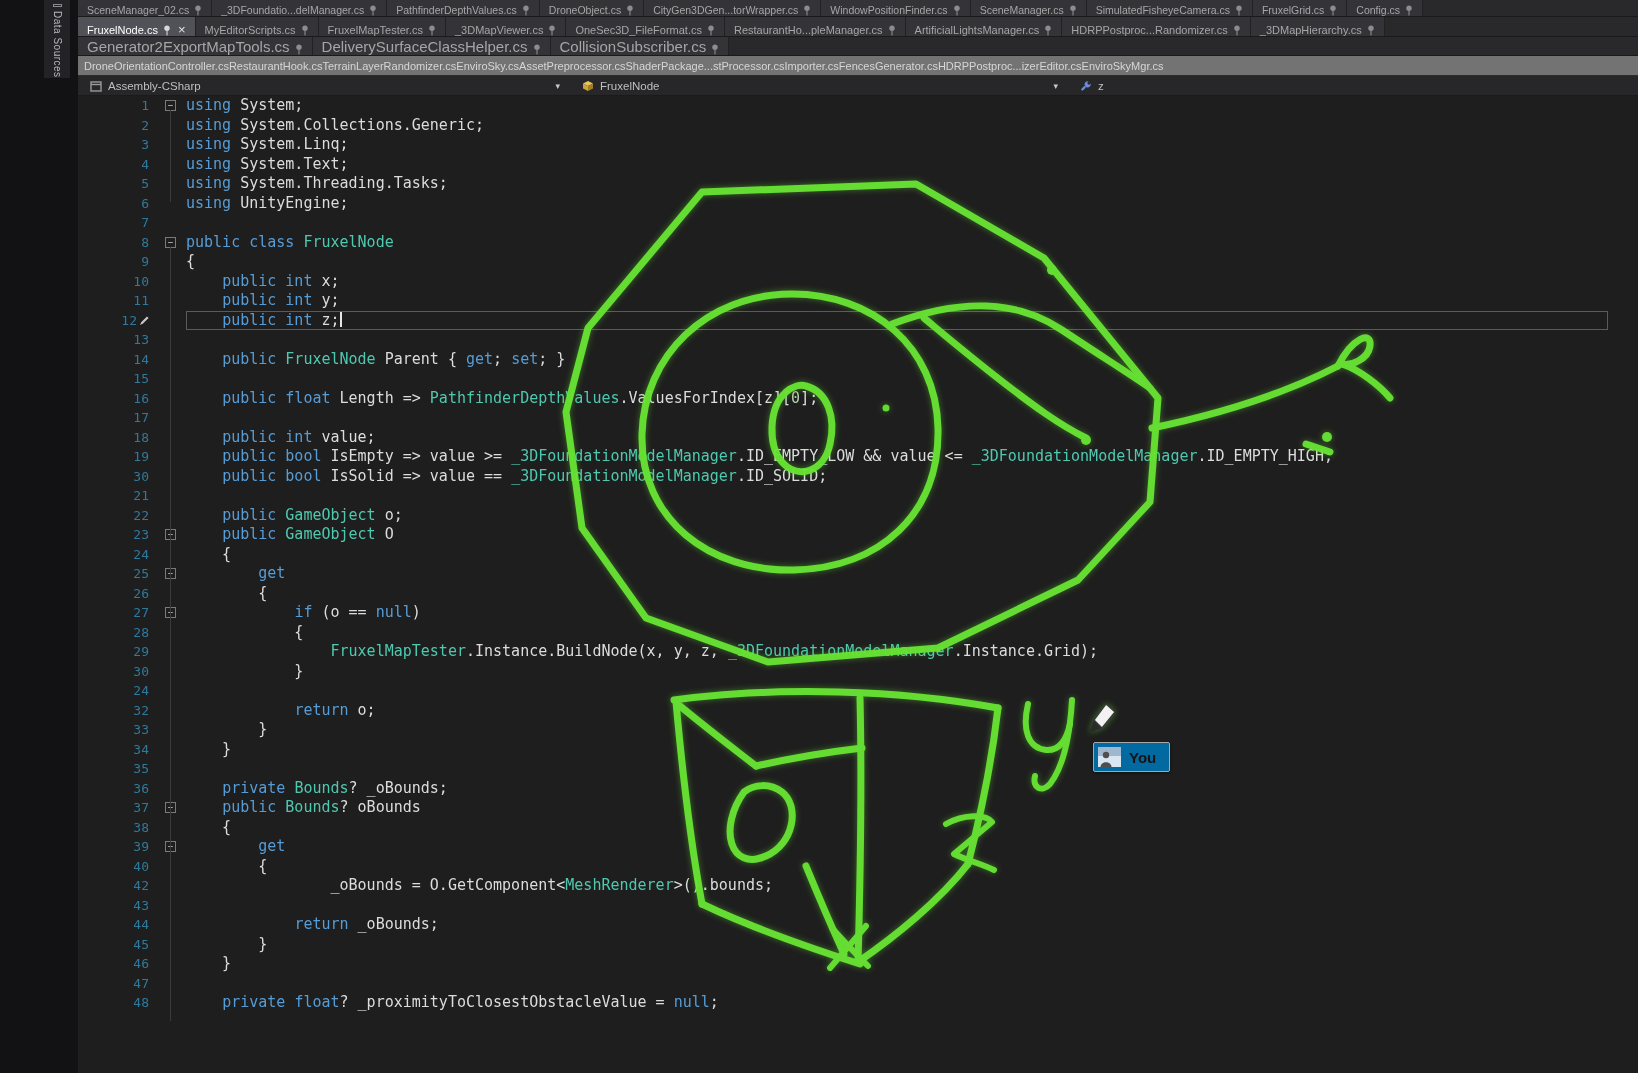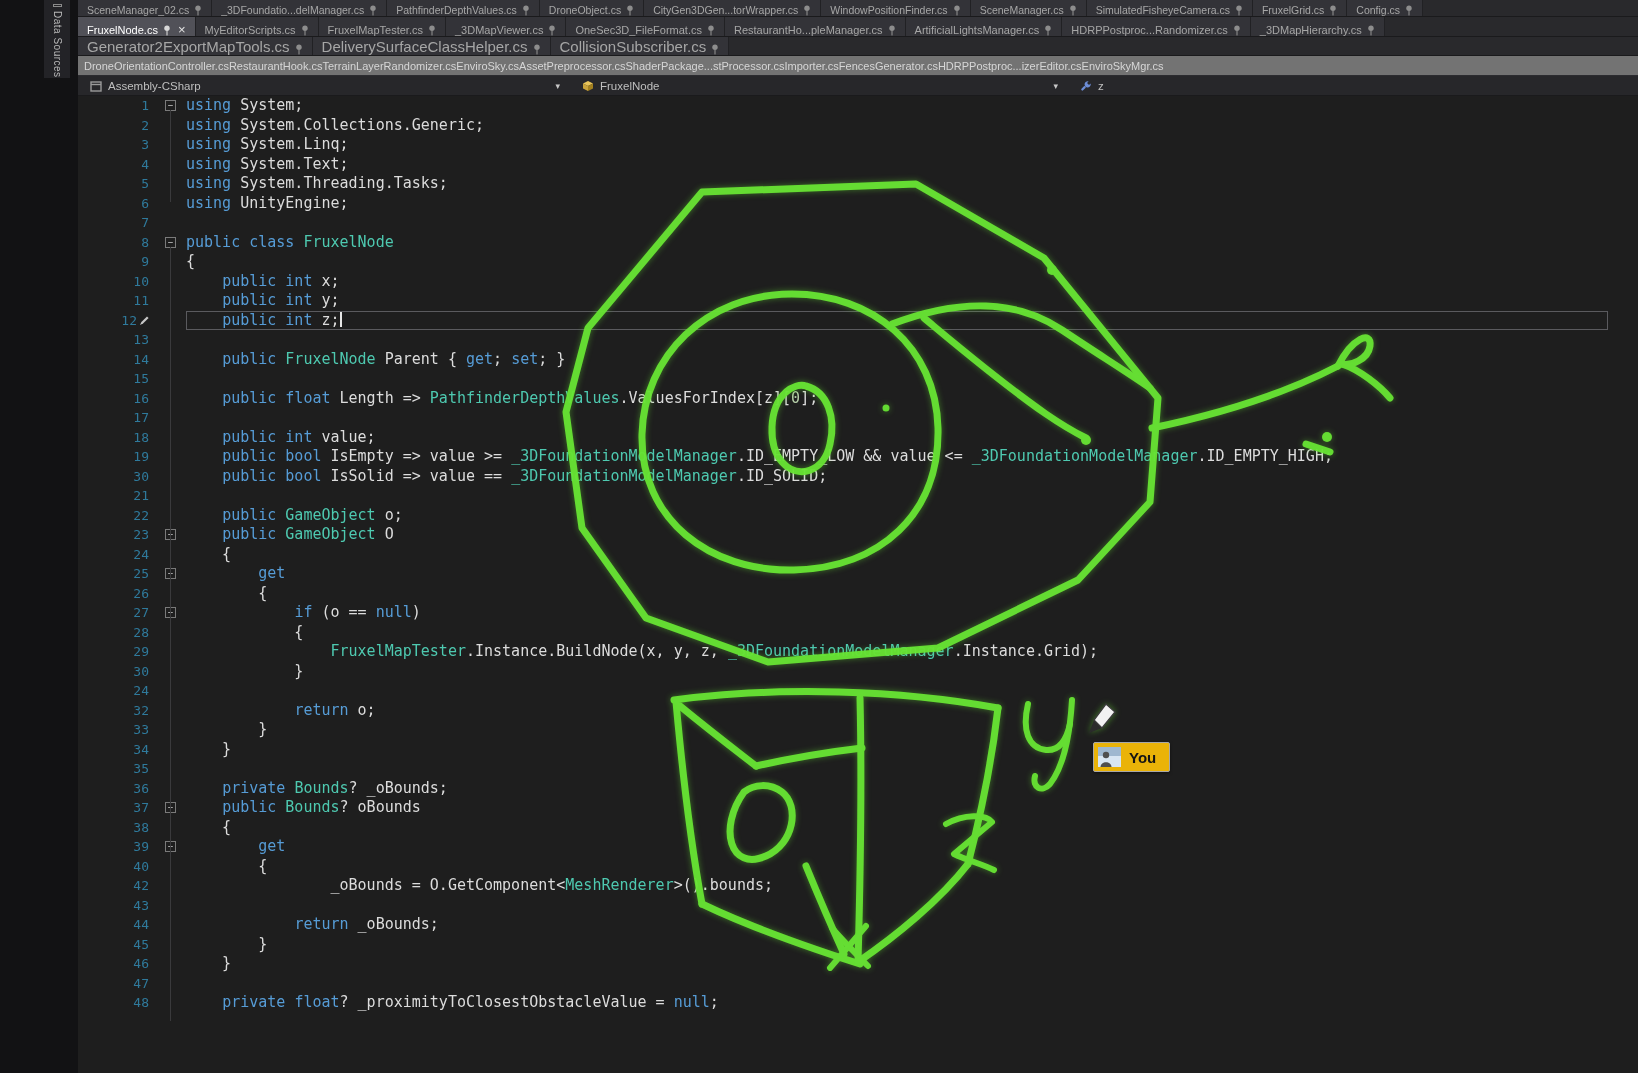--- a/index.html
+++ b/index.html
@@ -51,21 +51,21 @@
   .tk-u{color:var(--pl);}
   .current .text{box-shadow:inset 0 0 0 1px #5a5a5e}
   .caret{display:inline-block;width:2px;height:15px;background:#e6e6e6;vertical-align:-2px}
   .fold-guide{position:absolute;left:92px;width:1px;background:#3a3a3c}
   
   .anno-overlay{position:absolute;inset:0;z-index:40;pointer-events:none;
                 filter:drop-shadow(0 0 3px rgba(104,228,52,.45))}
   .anno-stroke{stroke:var(--anno);fill:none}
   .anno-dot{fill:var(--anno)}
   .you-label{position:absolute;left:1093px;top:742px;z-index:45;display:flex;align-items:center;gap:8px;
-             background:#eab308;border:1px solid #a8a8a8;border-radius:2px;padding:4px 13px 4px 4px;
+             background:#0369a1;border:1px solid #a8a8a8;border-radius:2px;padding:4px 13px 4px 4px;
              font-weight:bold;font-size:15px;color:#141414;box-shadow:0 1px 3px rgba(0,0,0,.5)}
   .you-avatar{display:inline-flex;line-height:0}
 </style>
 </head>
 <body>
 
 <div class="screen" style="--kw: #569CD6; --ty: #4EC9B0; --pl: #DCDCDC; --num: #B5CEA8; --ln: #2F7A9C; --anno: #68E434;">
 
   <div class="side-rail">
     <div class="rail-tab">

